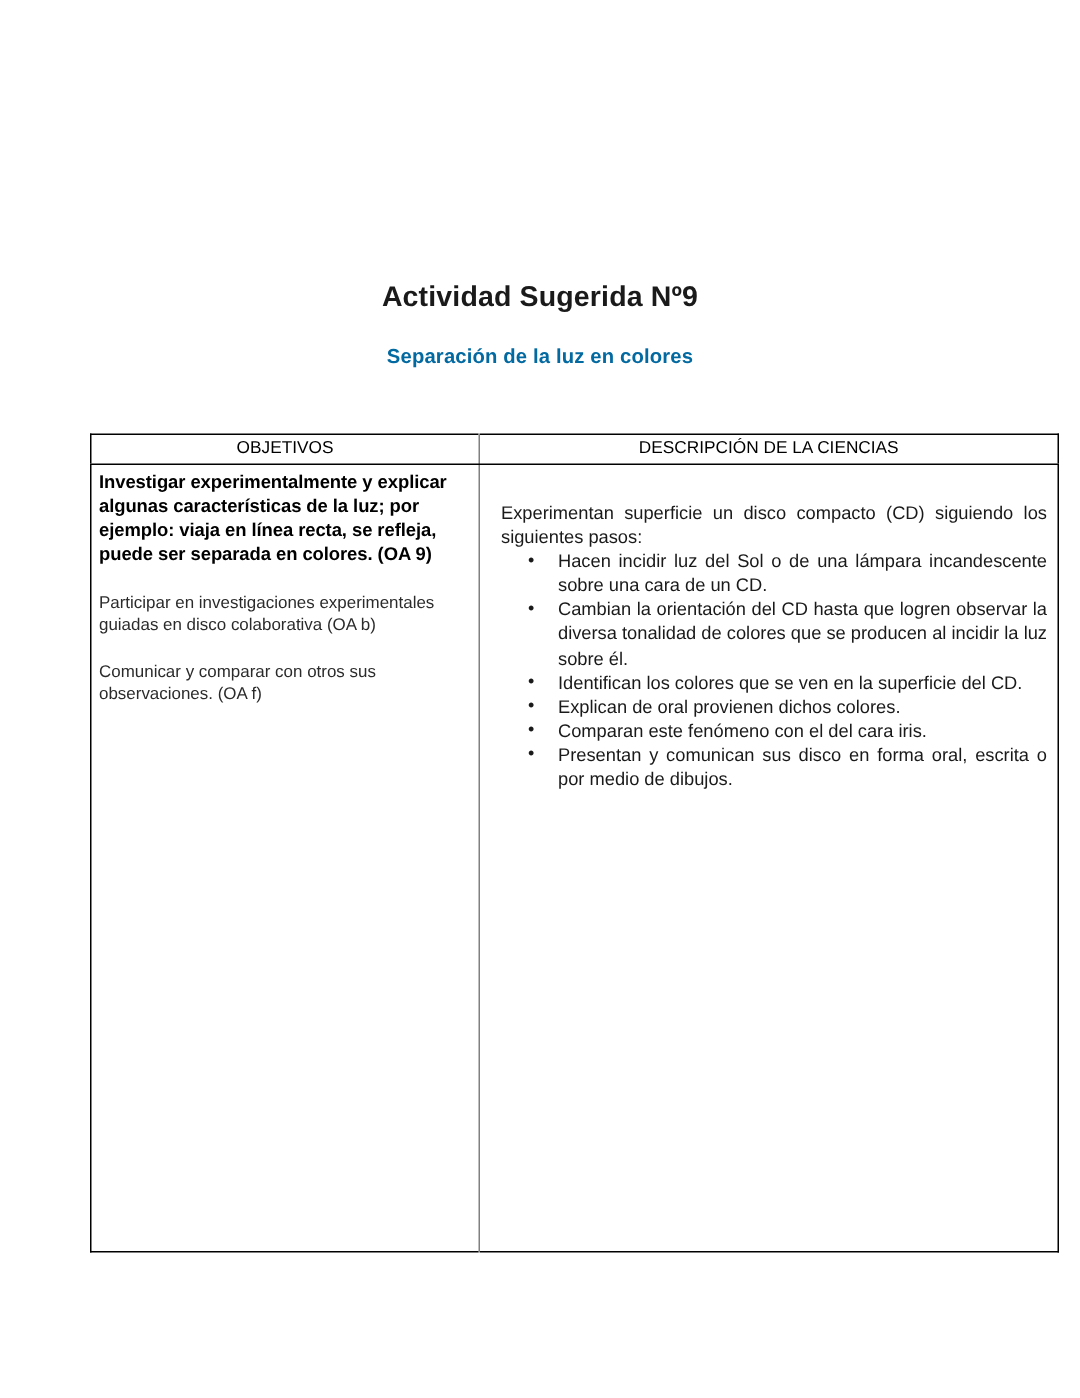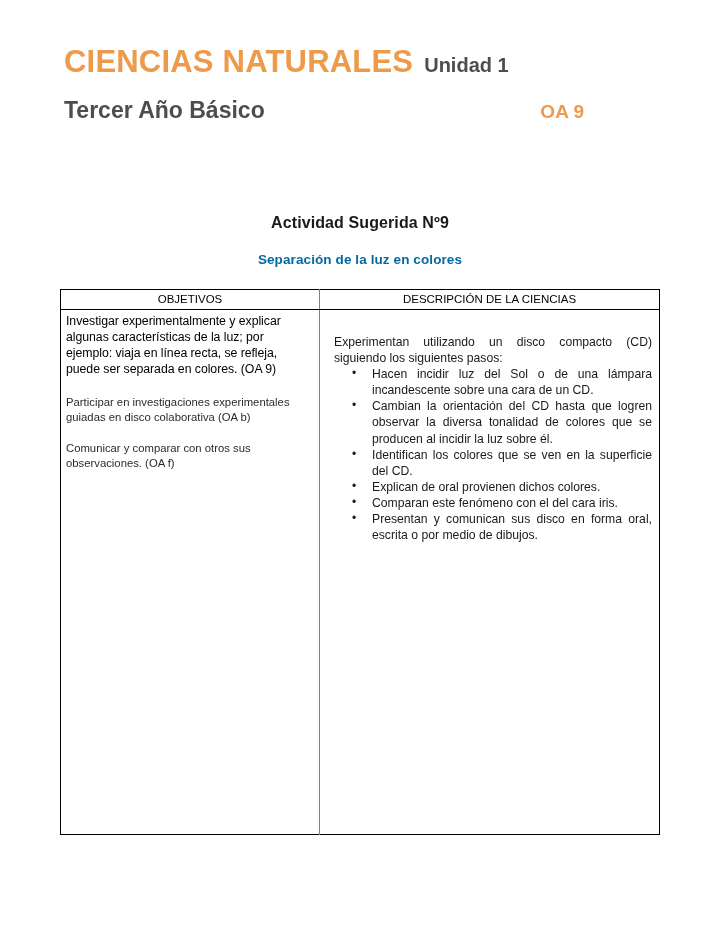--- a/index.html
+++ b/index.html
@@ -68,40 +68,39 @@
 
   
   .activity-heading {
     position: absolute;
     left: 0;
     top: 188px;
     width: 720px;
     text-align: center;
   }
   .activity-line1 {
-    font-size: 16px;
+    font-size: 19px;
     font-weight: bold;
     color: #1a1a1a;
     letter-spacing: 0.1px;
-    margin-top: 26px;
   }
   .activity-line2 {
     font-size: 13.5px;
     font-weight: bold;
     color: #0369a1;
     margin-top: 20px;
     letter-spacing: 0.1px;
   }
 
   
   .act-table {
     position: absolute;
     left: 60px;
     top: 289px;
-    width: 600px;
+    width: 646px;
     border-collapse: collapse;
     table-layout: fixed;
   }
   .act-table td, .act-table th {
     vertical-align: top;
     padding: 0;
   }
   .tbl-outer {
     border: 1.3px solid #000000;
   }
@@ -129,21 +128,21 @@
 
   .cell-left-inner {
     padding: 4px 6px 0 5px;
   }
   .cell-right-inner {
     padding: 24px 4px 0 14px;
   }
 
   .obj-bold {
     font-size: 12.3px;
-    font-weight: normal;
+    font-weight: bold;
     line-height: 1.30;
     color: #000;
     letter-spacing: -0.05px;
   }
   .obj-sub {
     font-size: 11.3px;
     font-weight: normal;
     line-height: 1.29;
     color: #2b2b2b;
     margin-top: 17px;
@@ -178,30 +177,20 @@
     font-size: 12px;
     line-height: 1.32;
   }
   .desc-list li:last-child > .li-text { text-align: justify; }
 </style>
 </head>
 <body>
 
 <div class="page">
 
-  <div class="header-block">
-    <div class="title-line">
-      <span class="title-main">CIENCIAS NATURALES</span>
-      <span class="title-unit">Unidad 1</span>
-    </div>
-    <div class="subtitle-line">
-      <span class="grade-text">Tercer Año Básico</span>
-      <span class="oa-code">OA 9</span>
-    </div>
-  </div>
 
   <div class="activity-heading">
     <div class="activity-line1">Actividad Sugerida Nº9</div>
     <div class="activity-line2">Separación de la luz en colores</div>
   </div>
 
   <table class="act-table tbl-outer">
     <thead>
       <tr class="hdr-row">
         <th class="col-left">OBJETIVOS</th>
@@ -212,21 +201,21 @@
       <tr class="body-row">
         <td class="col-left">
           <div class="cell-left-inner">
             <div class="obj-bold">Investigar experimentalmente y explicar algunas características de la luz; por ejemplo: viaja en línea recta, se refleja, puede ser separada en colores. (OA 9)</div>
             <div class="obj-sub">Participar en investigaciones experimentales guiadas en disco colaborativa (OA b)</div>
             <div class="obj-sub">Comunicar y comparar con otros sus observaciones. (OA f)</div>
           </div>
         </td>
         <td class="col-right">
           <div class="cell-right-inner">
-            <div class="desc-intro">Experimentan utilizando un disco compacto (CD) siguiendo los siguientes pasos:</div>
+            <div class="desc-intro">Experimentan superficie un disco compacto (CD) siguiendo los siguientes pasos:</div>
             <ul class="desc-list">
               <li>
                 <span class="bullet-dot">•</span>
                 <span class="li-text">Hacen incidir luz del Sol o de una lámpara incandescente sobre una cara de un CD.</span>
               </li>
               <li>
                 <span class="bullet-dot">•</span>
                 <span class="li-text">Cambian la orientación del CD hasta que logren observar la diversa tonalidad de colores que se producen al incidir la luz sobre él.</span>
               </li>
               <li>

